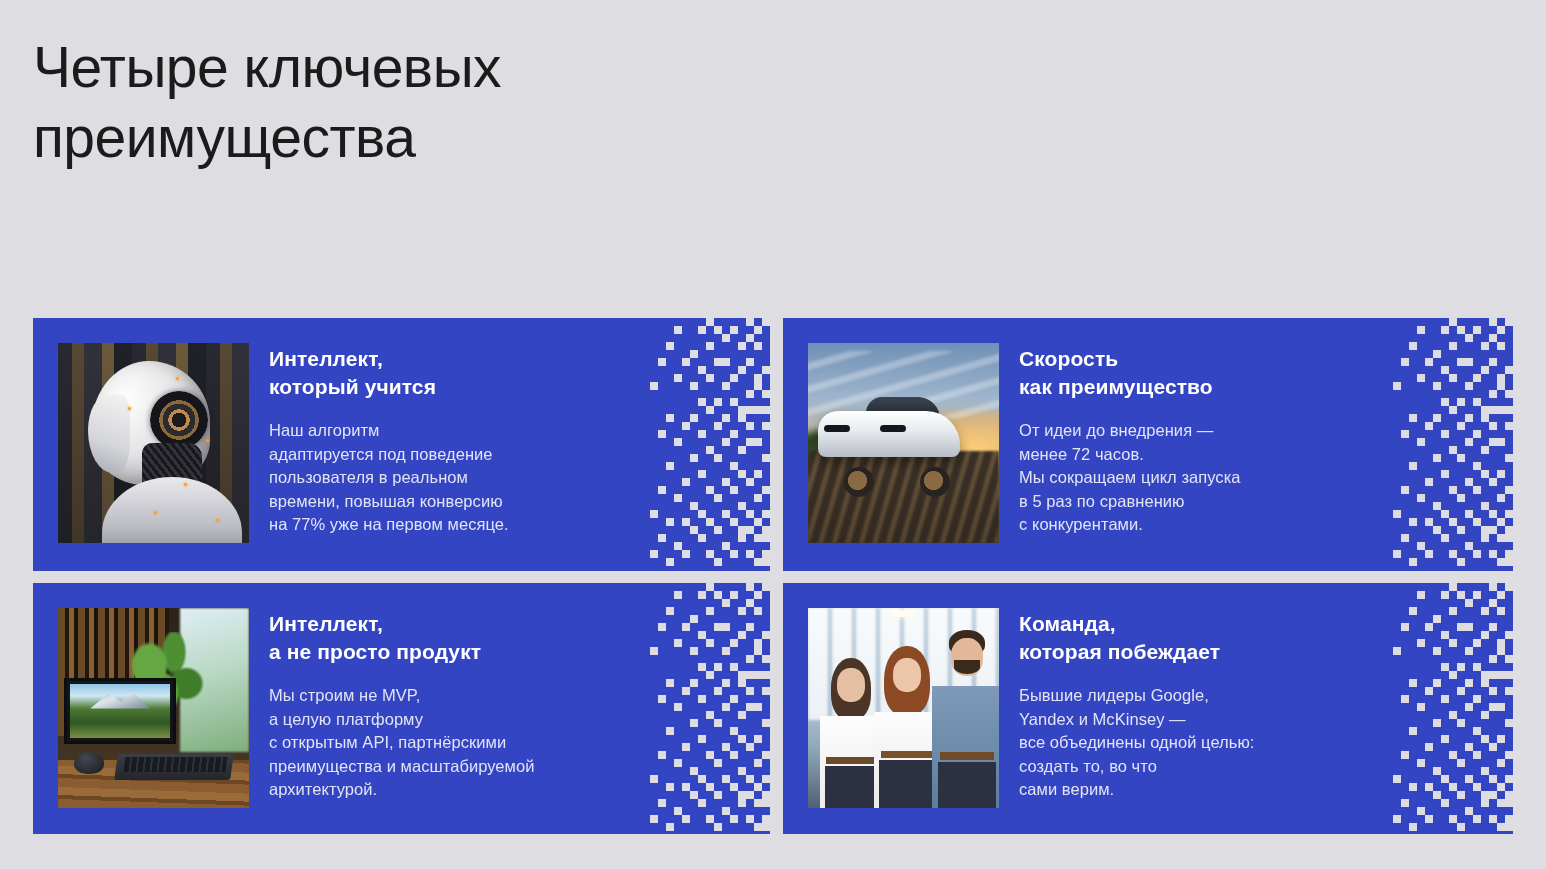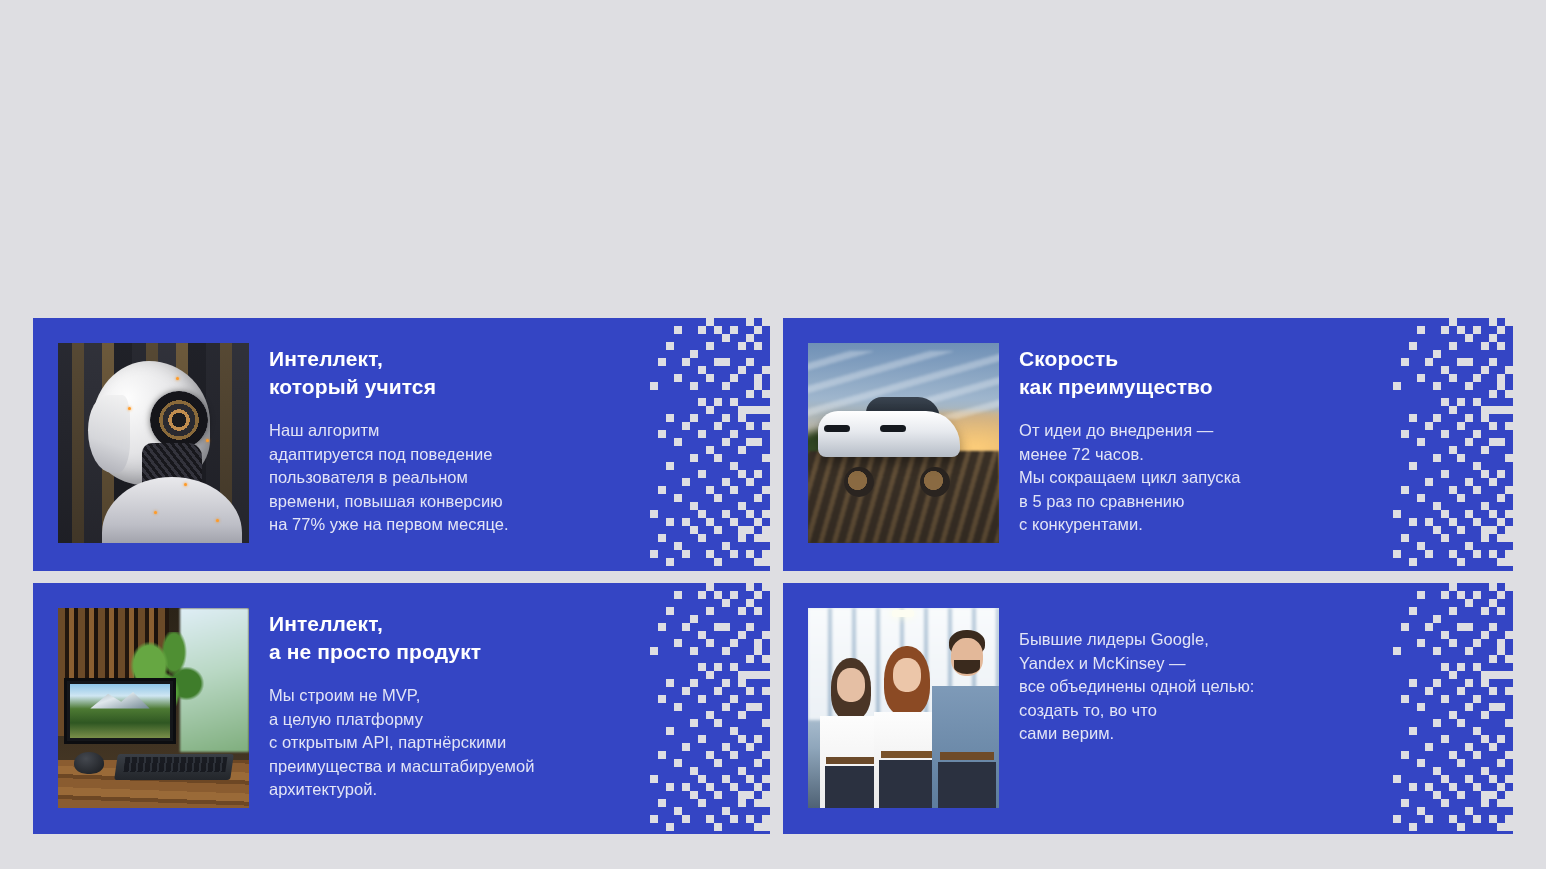--- a/index.html
+++ b/index.html
@@ -340,20 +340,22 @@
     display: block;
     width: 8px; height: 8px;
     background: #dedee2;
   }
 </style>
 </head>
 <body>
 
 <div class="slide">
 
+  <h1 class="slide-title">Четыре ключевых
+преимущества</h1>
 
   <div class="card-grid">
 
     <div class="card">
       <div class="card-thumb">
         <div class="scene scene-robot">
           <div class="robot-head"></div>
           <div class="robot-face"></div>
           <div class="robot-circ"></div>
           <div class="robot-neck"></div>
@@ -793,20 +795,22 @@
             <div class="hair" style="width:36px;height:26px;top:0;background:#3a2a1d"></div>
             <div class="head" style="width:32px;height:38px;top:8px;background:#e3b899"></div>
             <div style="position:absolute;left:50%;transform:translateX(-50%);top:30px;width:26px;height:14px;border-radius:0 0 50% 50%;background:#3a2a1d"></div>
             <div class="torso" style="height:122px;background:linear-gradient(180deg,#7e9ab8 0%,#5e7d9d 100%)"></div>
             <div class="pants" style="height:46px"></div>
             <div style="position:absolute;bottom:48px;left:12%;width:76%;height:8px;background:#6f4b28"></div>
           </div>
         </div>
       </div>
       <div class="card-body">
+        <div class="card-title">Команда,
+которая побеждает</div>
         <div class="card-text">Бывшие лидеры Google,
 Yandex и McKinsey —
 все объединены одной целью:
 создать то, во что
 сами верим.</div>
       </div>
       <div class="dither">
           <i style="left: 56px; top: 0px; background: rgb(222, 222, 226);"></i>
           <i style="left: 96px; top: 0px; background: rgb(222, 222, 226);"></i>
           <i style="left: 104px; top: 8px; background: rgb(222, 222, 226);"></i>

